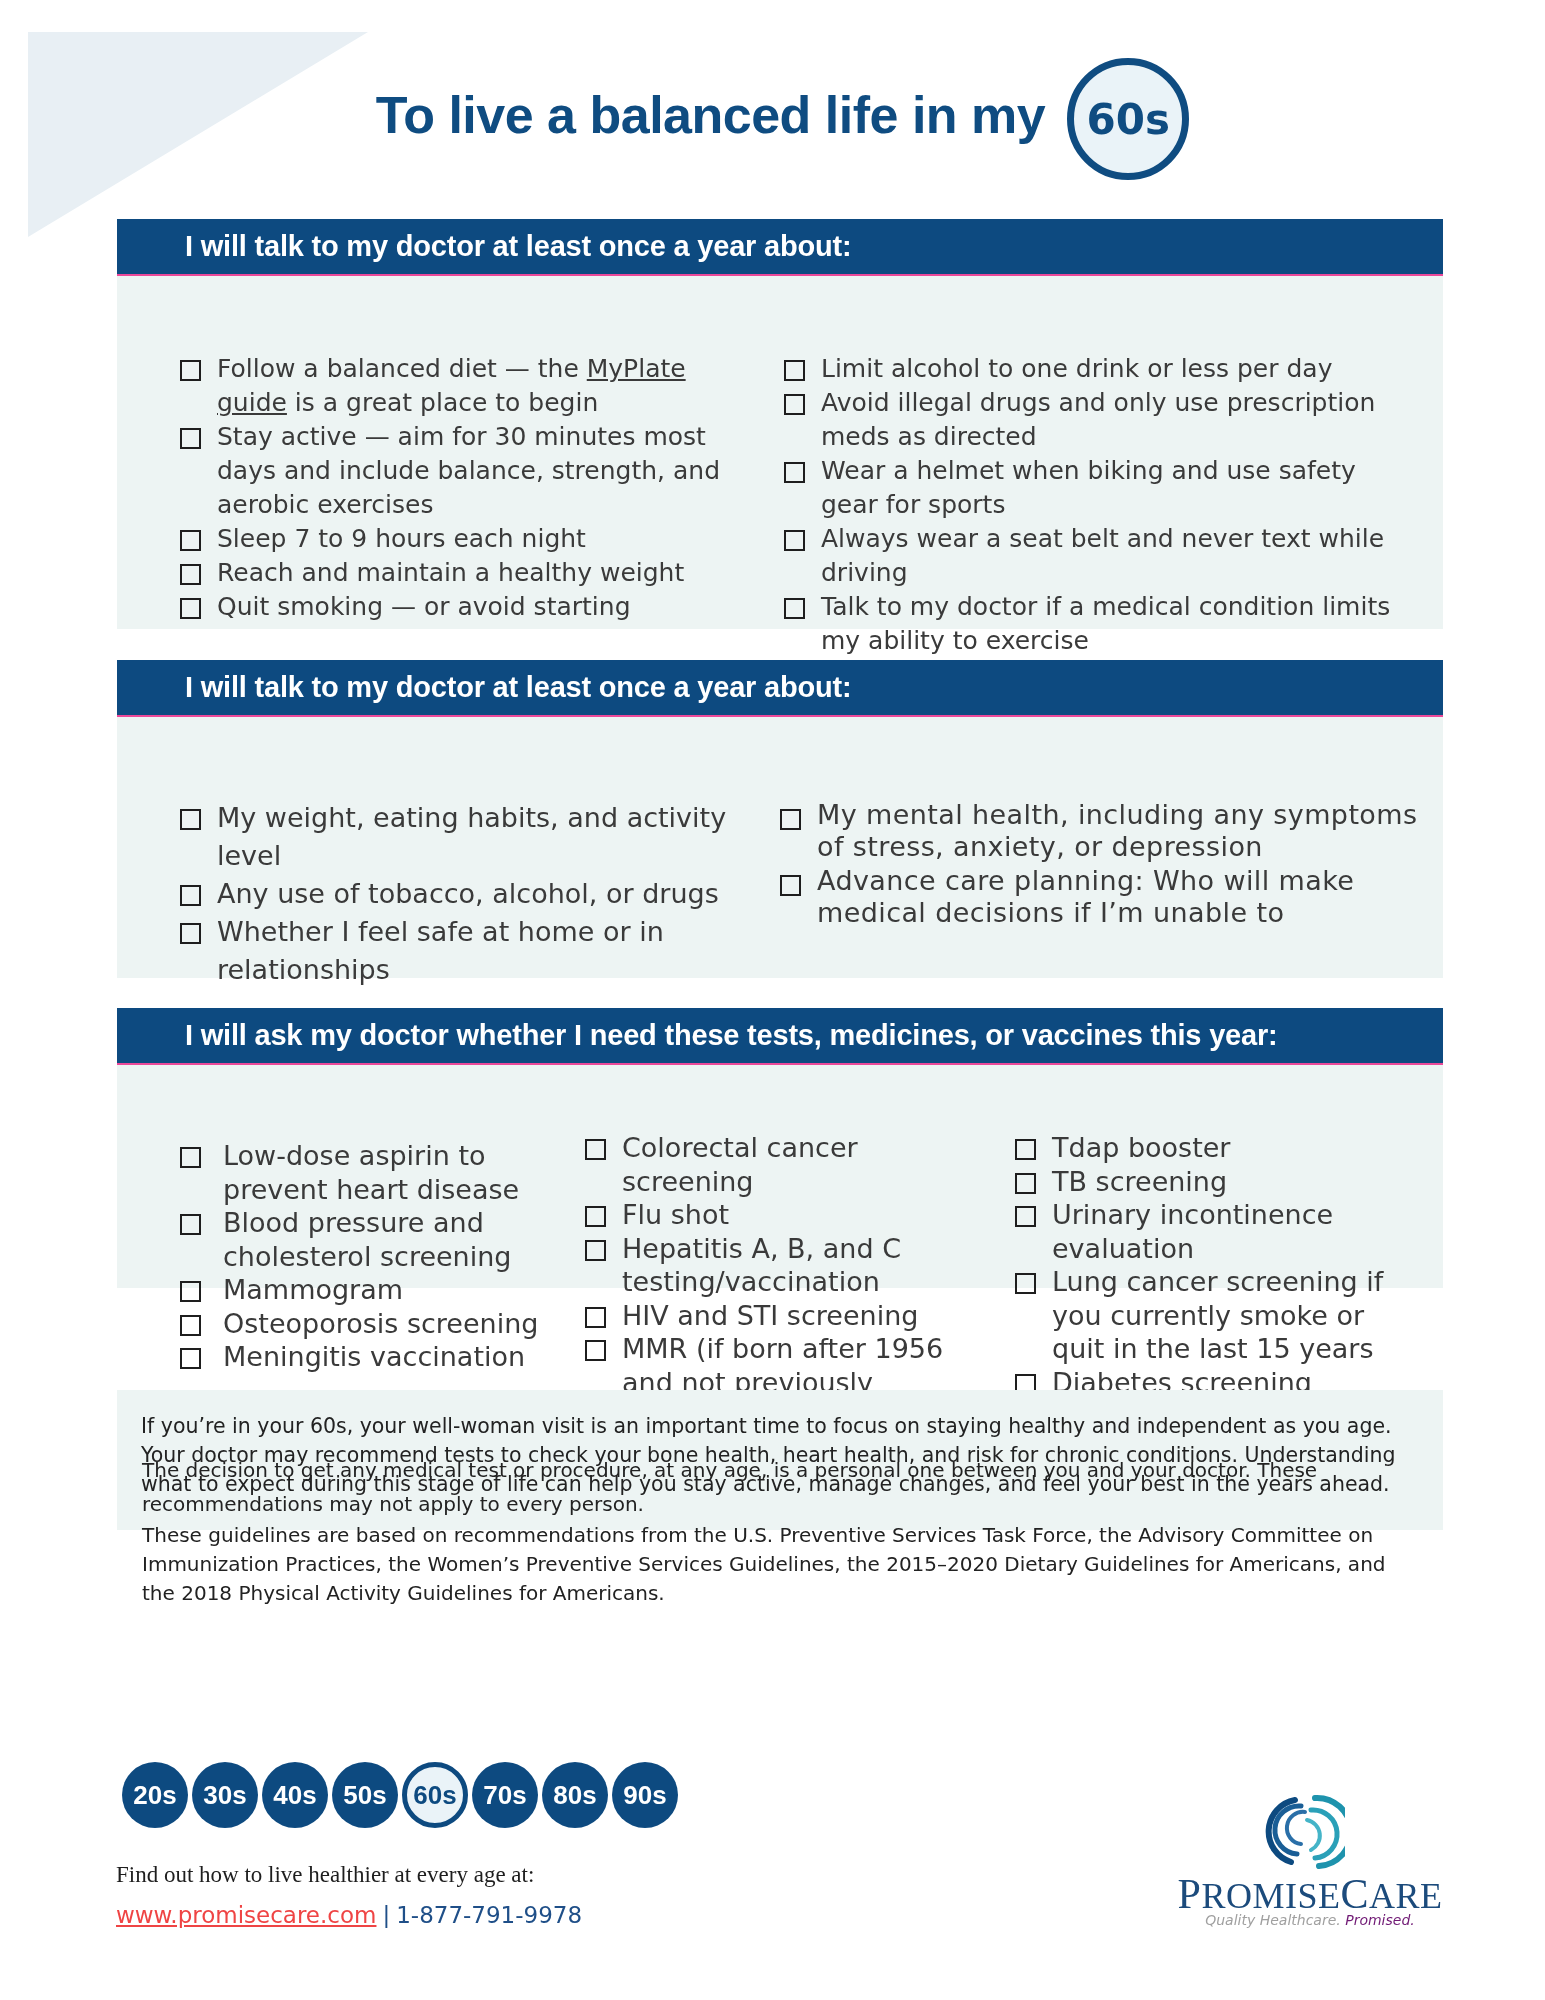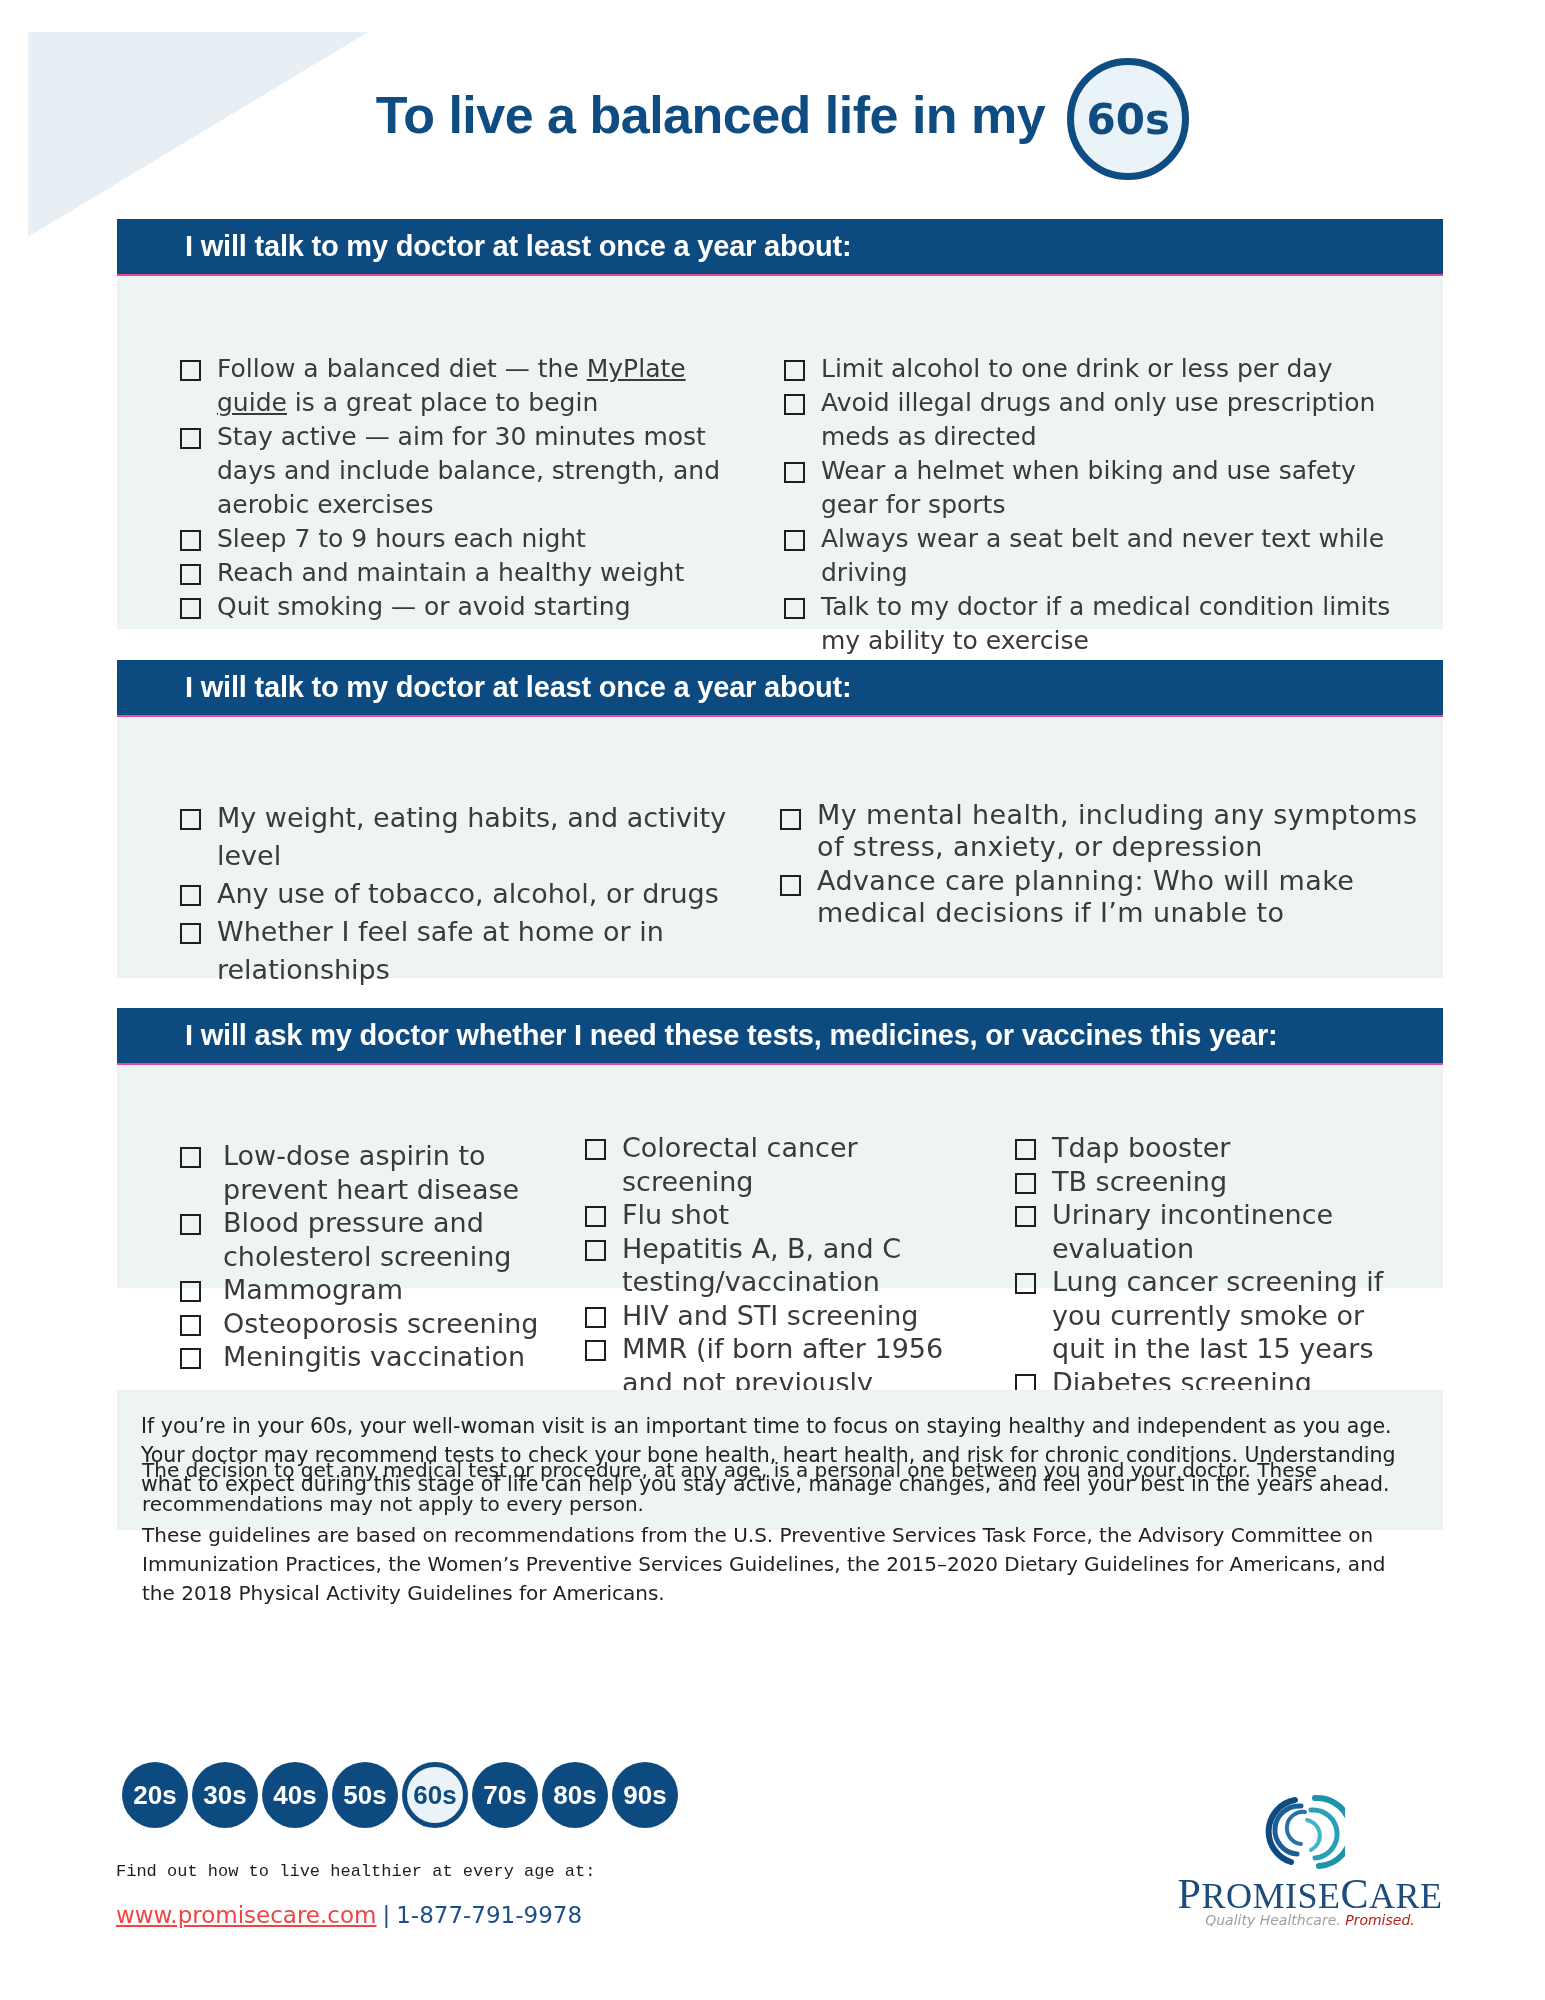--- a/index.html
+++ b/index.html
@@ -96,21 +96,21 @@
     .age-dot {
       width: 66px; height: 66px; border-radius: 50%; background: #0d4a80; color: #ffffff;
       display: flex; align-items: center; justify-content: center;
       font-family: "Liberation Sans", sans-serif; font-weight: bold; font-size: 26px;
       margin-right: 4px; cursor: pointer;
     }
     .age-dot.active { background: #eaf3f8; color: #0d4a80; border: 5px solid #0d4a80; }
 
     .find-out {
       position: absolute; left: 116px; top: 1862px;
-      font-family: Liberation Mono, monospace; font-size: 17px; color: #1e1e1e;
+      font-family: Liberation Serif, serif; font-size: 23px; color: #1e1e1e;
     }
     .contact {
       position: absolute; left: 116px; top: 1902px;
       font-family: "DejaVu Sans", sans-serif; font-size: 23px; color: #1f4f88;
     }
     .contact a { color: #ef4444; text-decoration: underline; }
     .contact .sep { color: #1f4f88; margin: 0 6px; }
 
     .logo {
       position: absolute; left: 1160px; top: 1790px; width: 290px; height: 140px;
@@ -118,21 +118,21 @@
     .logo-mark { position: absolute; left: 105px; top: 2px; width: 80px; height: 80px; }
     .logo-name {
       position: absolute; left: 10px; top: 80px; width: 280px; text-align: center;
       font-family: "Liberation Serif", serif; font-size: 36px; color: #1c4b7c; letter-spacing: 0.5px;
     }
     .logo-name .big { font-size: 42px; }
     .logo-tag {
       position: absolute; left: 20px; top: 122px; width: 260px; text-align: center;
       font-family: "DejaVu Sans", sans-serif; font-style: italic; font-size: 14px; color: #a0a0a0;
     }
-    .logo-tag .green { color: #b91c1c; }
+    .logo-tag .green { color: #701a75; }
   </style>
 </head>
 <body>
 
 <div class="corner-tri"></div>
 
 <div class="title-row">
   <h1 class="page-title">To live a balanced life in my</h1>
   <div class="age-circle">60s</div>
 </div>

